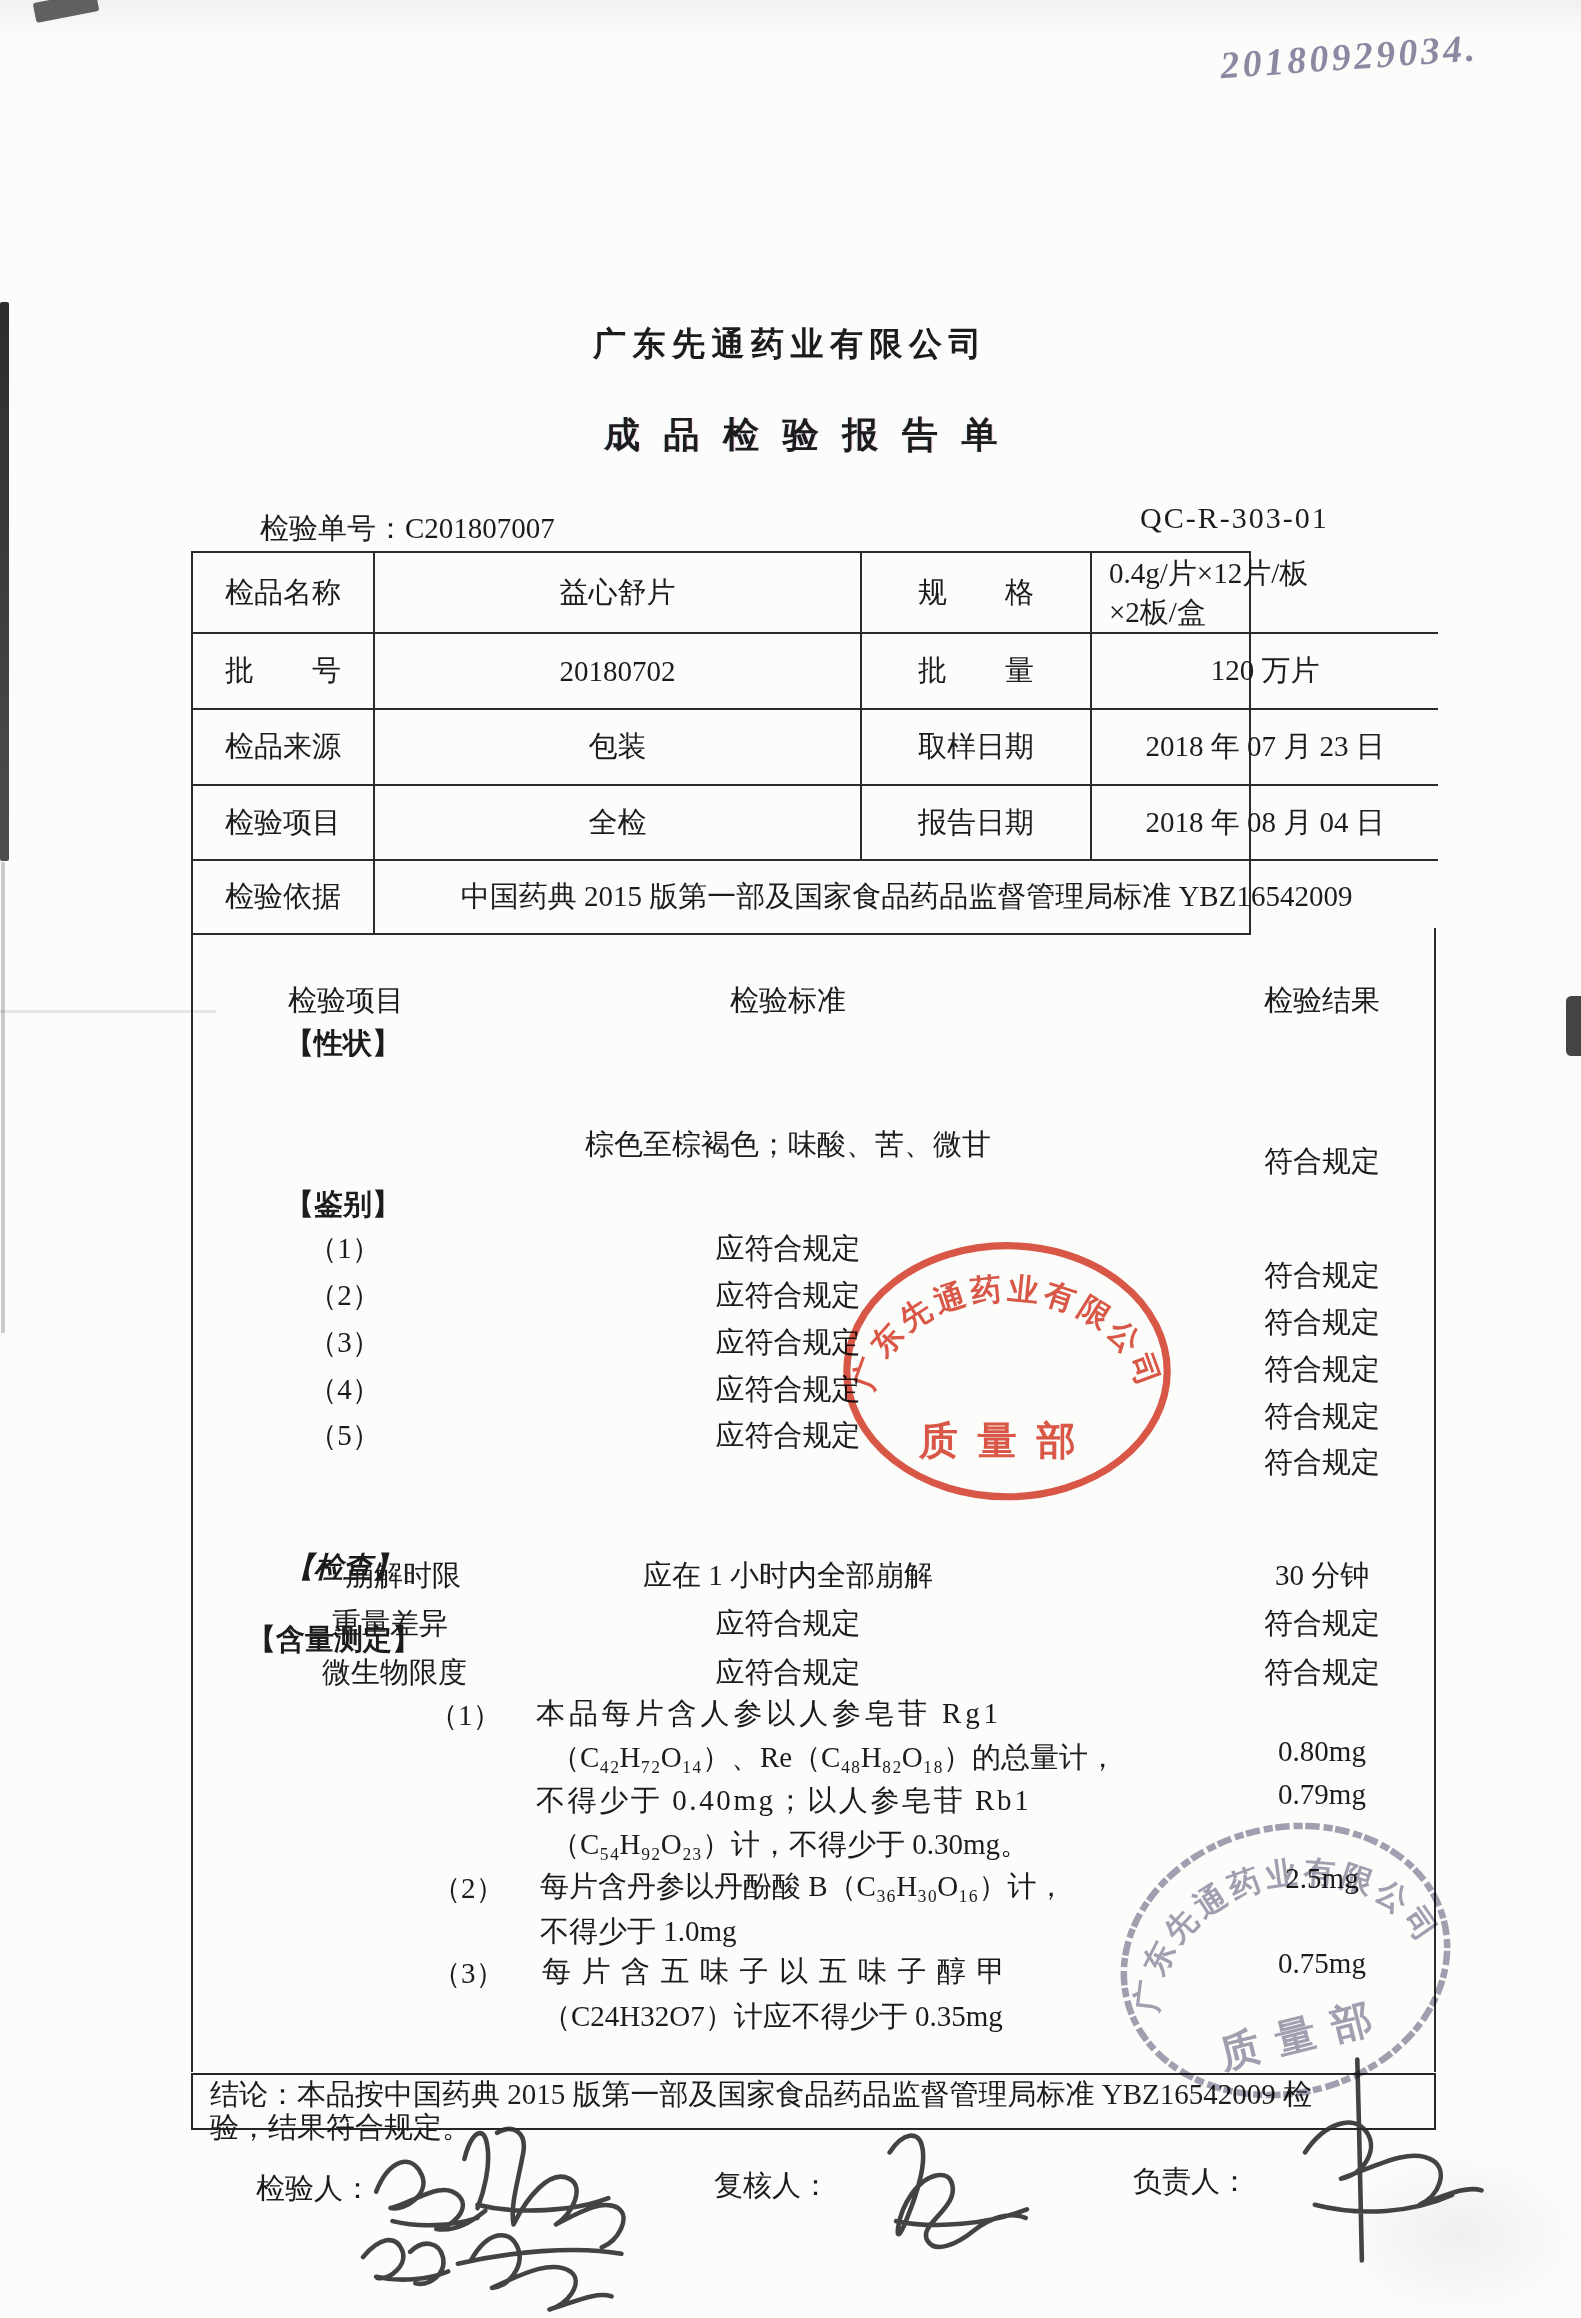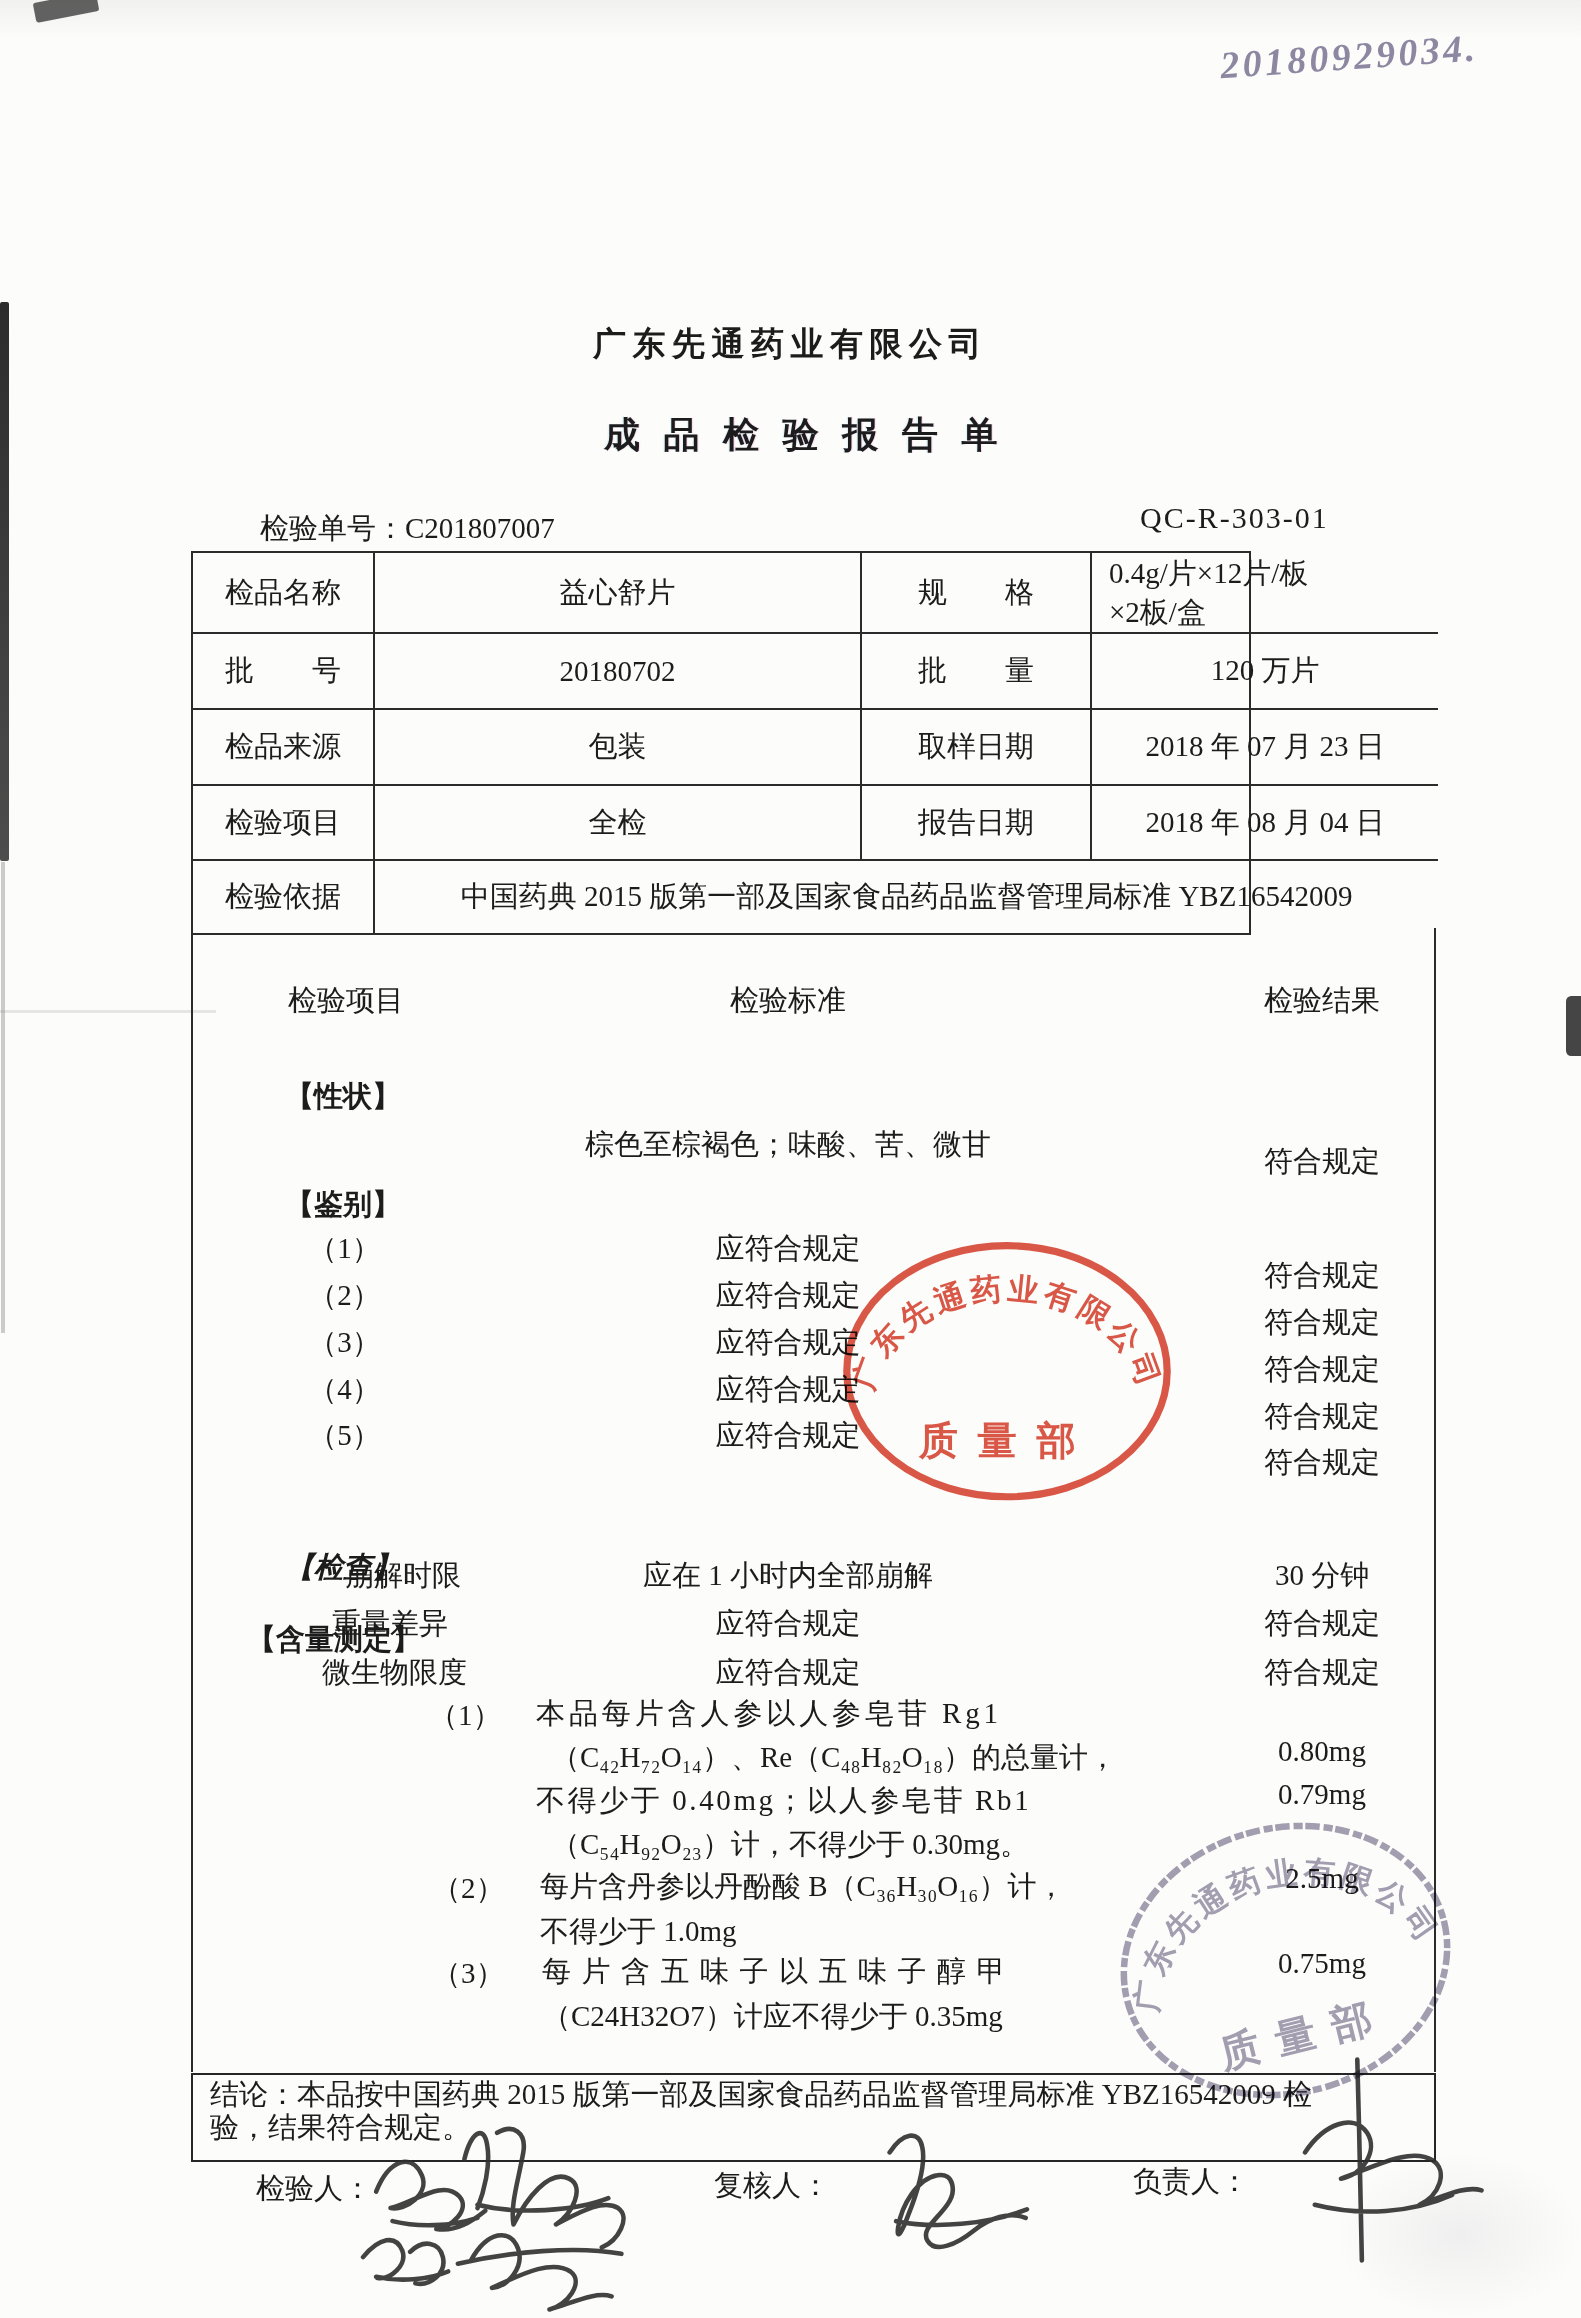--- a/index.html
+++ b/index.html
@@ -56,21 +56,21 @@
     border-left:2px solid #2b2b2b;border-right:2px solid #2b2b2b;box-sizing:border-box;}
 
   
   .ln{position:absolute;font-size:29px;white-space:nowrap;}
   .std{left:461px;width:654px;text-align:center;}
   .res{left:1204px;width:236px;text-align:center;}
   .seclabel{font-weight:600;}
 
   
   .conclusion{
-    position:absolute;left:191px;top:2073px;width:1245px;height:89px;
+    position:absolute;left:191px;top:2073px;width:1245px;height:57px;
     border:2px solid #262626;box-sizing:border-box;
     padding:2.6px 13px 0 17px;font-size:29px;line-height:33px;
   }
   
   .sig-label{position:absolute;font-size:29px;}
   .sig-svg{position:absolute;left:0;top:0;pointer-events:none;}
 
   
   .stamp{position:absolute;mix-blend-mode:multiply;pointer-events:none;}
   .stamp-red{left:837px;top:1237px;opacity:.92;}
@@ -120,21 +120,21 @@
     <div class="icell bt">检验依据</div>
     <div class="icell bl bt basis">中国药典 2015 版第一部及国家食品药品监督管理局标准 YBZ16542009</div>
   </div>
 
   <div class="body-frame"></div>
 
   <div class="ln" style="left:288px;top:981px;">检验项目</div>
   <div class="ln std" style="top:981px;">检验标准</div>
   <div class="ln res" style="top:981px;">检验结果</div>
 
-  <div class="ln seclabel" style="left:285px;top:1077px;">【性状】</div>
+  <div class="ln seclabel" style="left:285px;top:1024px;">【性状】</div>
   <div class="ln std" style="top:1125px;">棕色至棕褐色；味酸、苦、微甘</div>
   <div class="ln res" style="top:1142px;">符合规定</div>
 
   <div class="ln seclabel" style="left:285px;top:1185px;">【鉴别】</div>
   <div class="ln" style="left:302px;top:1229px;width:85px;text-align:center;">（1）</div>
   <div class="ln" style="left:302px;top:1276px;width:85px;text-align:center;">（2）</div>
   <div class="ln" style="left:302px;top:1323px;width:85px;text-align:center;">（3）</div>
   <div class="ln" style="left:302px;top:1370px;width:85px;text-align:center;">（4）</div>
   <div class="ln" style="left:302px;top:1416px;width:85px;text-align:center;">（5）</div>
   <div class="ln std" style="top:1229px;">应符合规定</div>

